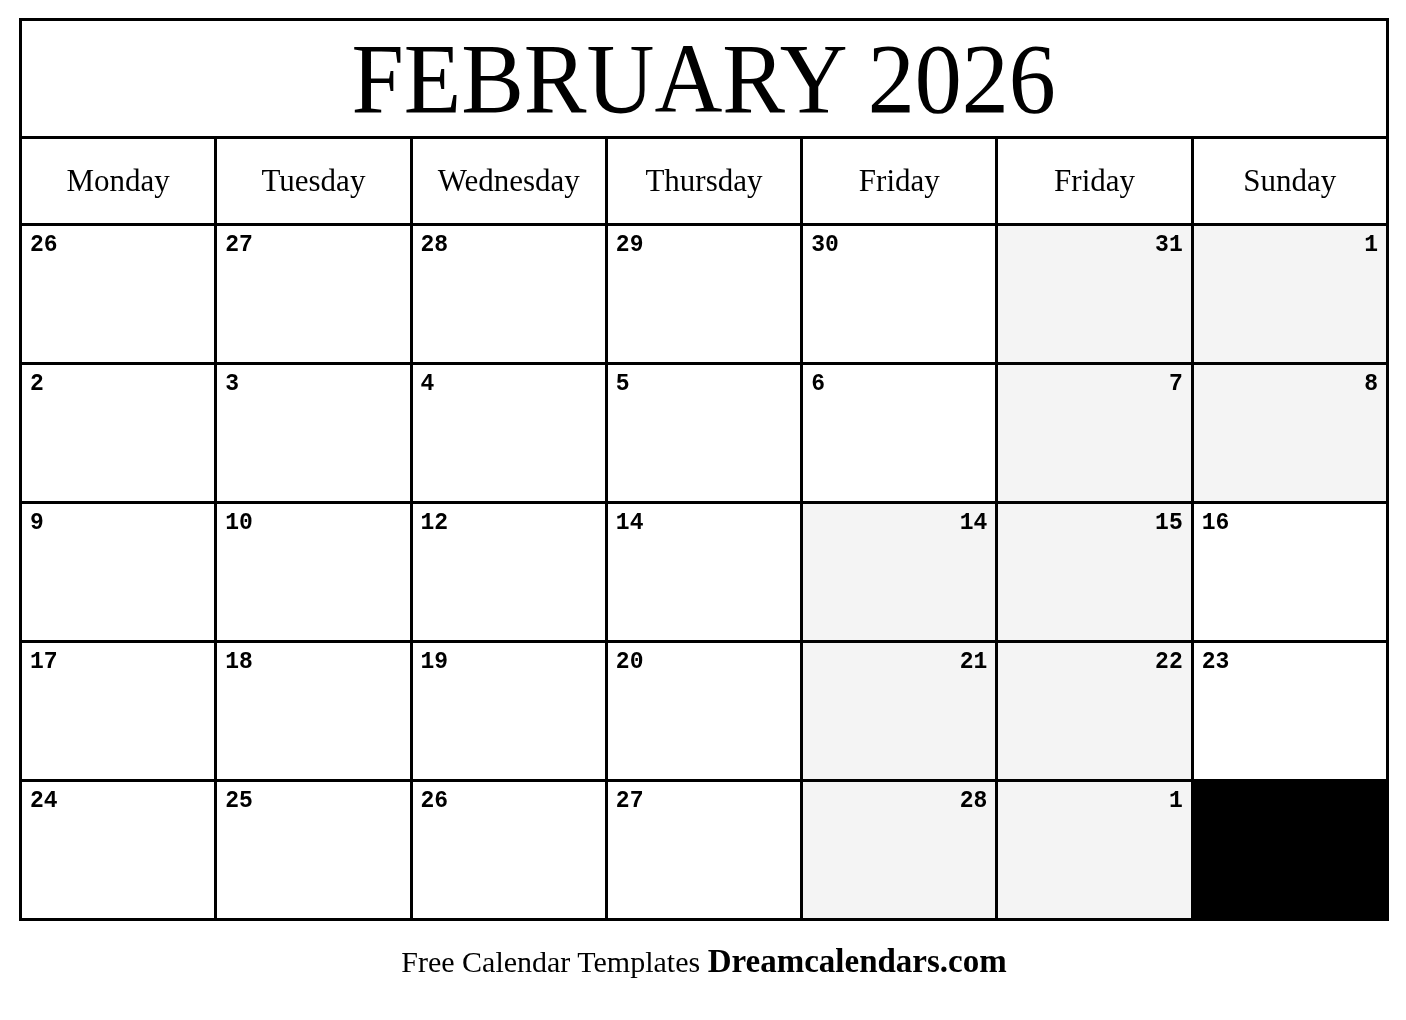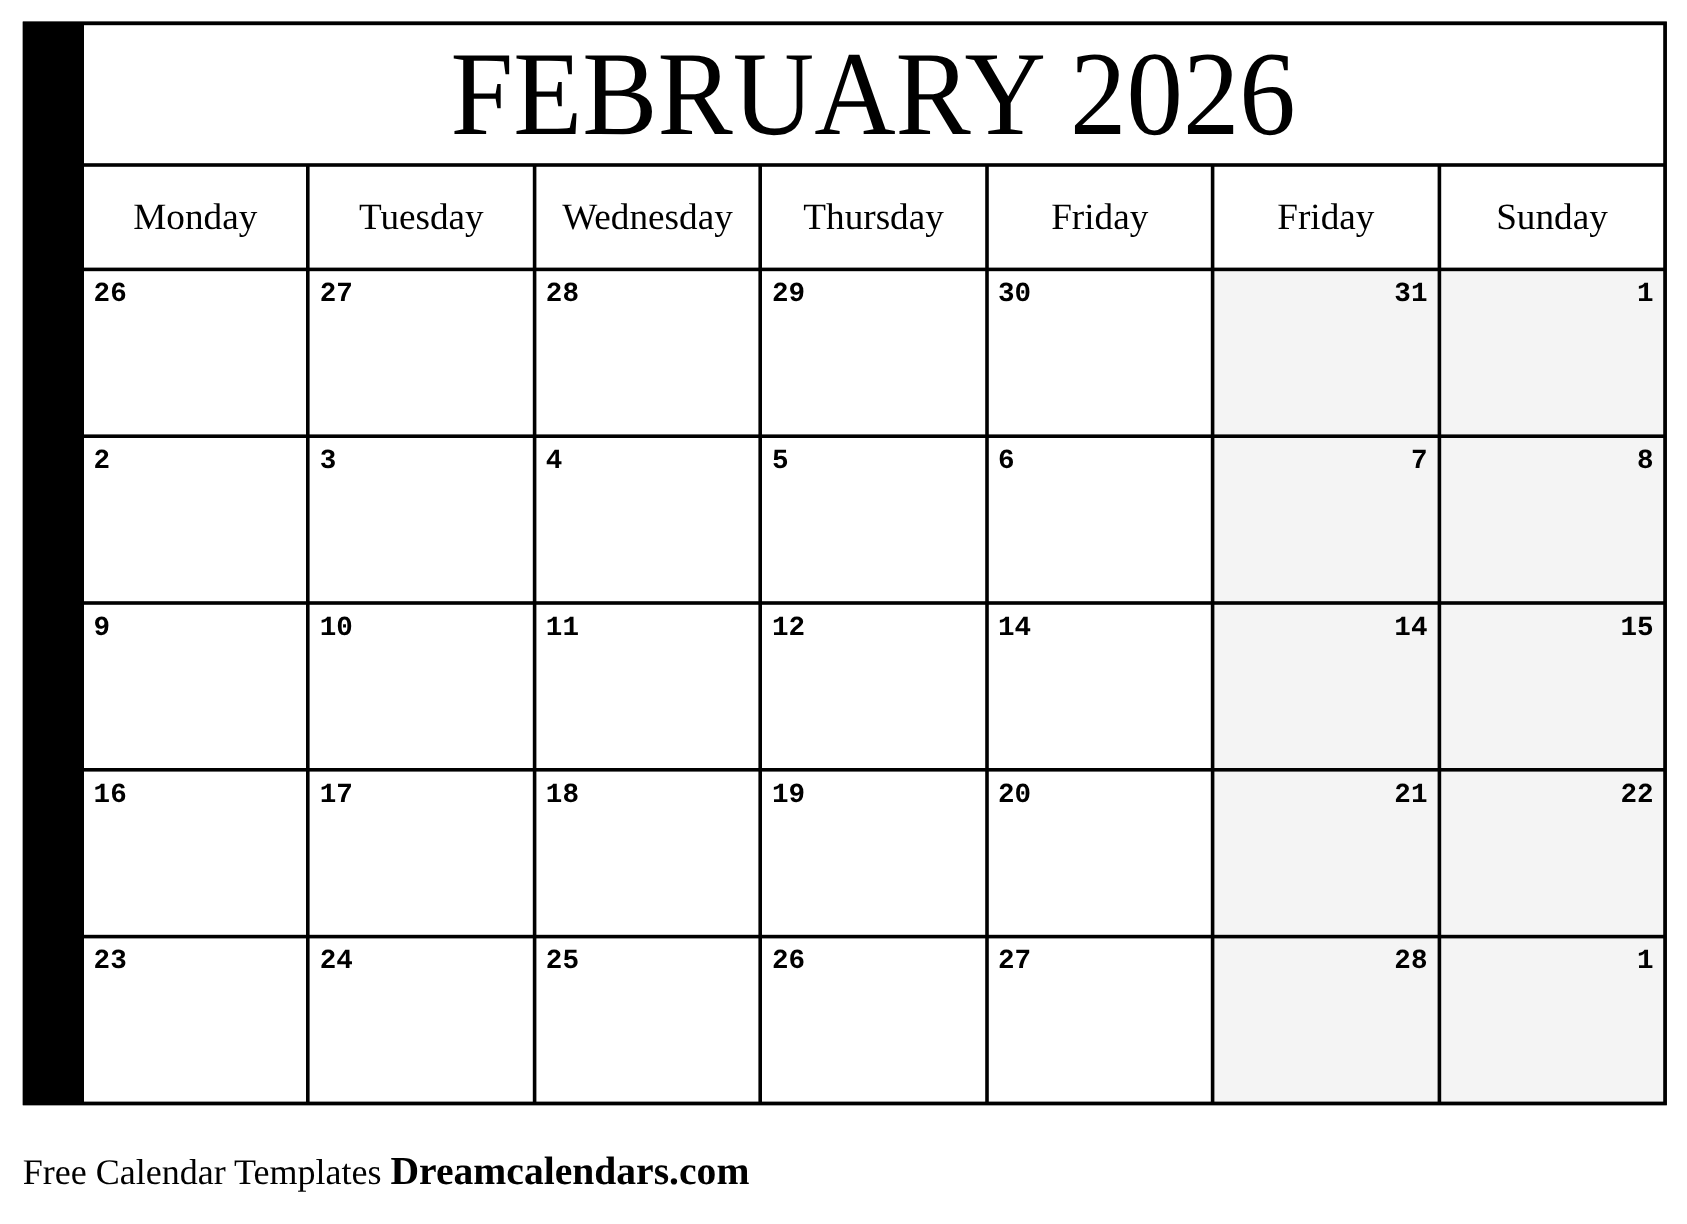--- a/index.html
+++ b/index.html
@@ -18,21 +18,20 @@
   }
   .calendar{
     width:1370px;
     margin:18px 0 0 19px;
     border:3px solid var(--grid-line);
     background:var(--grid-line);
     display:grid;
     grid-template-columns:repeat(7,1fr);
     grid-template-rows:115px 84px repeat(5,136px);
     gap:3px;
-    padding-left:48px;
   }
   .title-cell{
     grid-column:1 / -1;
     background:#ffffff;
     display:flex;align-items:center;justify-content:center;
   }
   .title-cell h1{
     margin:0;
     font-size:100px;
     font-weight:400;
@@ -56,21 +55,22 @@
     background:var(--weekend-bg);
     text-align:right;
   }
   .day-num{
     font-weight:700;
     font-size:23px;
     line-height:1.1;
   }
   .footer{
     width:1370px;
-    margin:38px 0 0 19px;
+    margin:22px 0 0 19px;
+    text-align:center;
     font-size:30px;
     white-space:nowrap;
   }
   .footer .brand{
     font-weight:700;
     font-size:33px;
   }
 </style>
 </head>
 <body>
@@ -96,21 +96,20 @@
     <div class="day-cell weekend"><span class="day-num">1</span></div>
     <div class="day-cell"><span class="day-num">2</span></div>
     <div class="day-cell"><span class="day-num">3</span></div>
     <div class="day-cell"><span class="day-num">4</span></div>
     <div class="day-cell"><span class="day-num">5</span></div>
     <div class="day-cell"><span class="day-num">6</span></div>
     <div class="day-cell weekend"><span class="day-num">7</span></div>
     <div class="day-cell weekend"><span class="day-num">8</span></div>
     <div class="day-cell"><span class="day-num">9</span></div>
     <div class="day-cell"><span class="day-num">10</span></div>
-    <div class="day-cell"><span class="day-num">11</span></div>
     <div class="day-cell"><span class="day-num">12</span></div>
     <div class="day-cell"><span class="day-num">14</span></div>
     <div class="day-cell weekend"><span class="day-num">14</span></div>
     <div class="day-cell weekend"><span class="day-num">15</span></div>
     <div class="day-cell"><span class="day-num">16</span></div>
     <div class="day-cell"><span class="day-num">17</span></div>
     <div class="day-cell"><span class="day-num">18</span></div>
     <div class="day-cell"><span class="day-num">19</span></div>
     <div class="day-cell"><span class="day-num">20</span></div>
     <div class="day-cell weekend"><span class="day-num">21</span></div>

